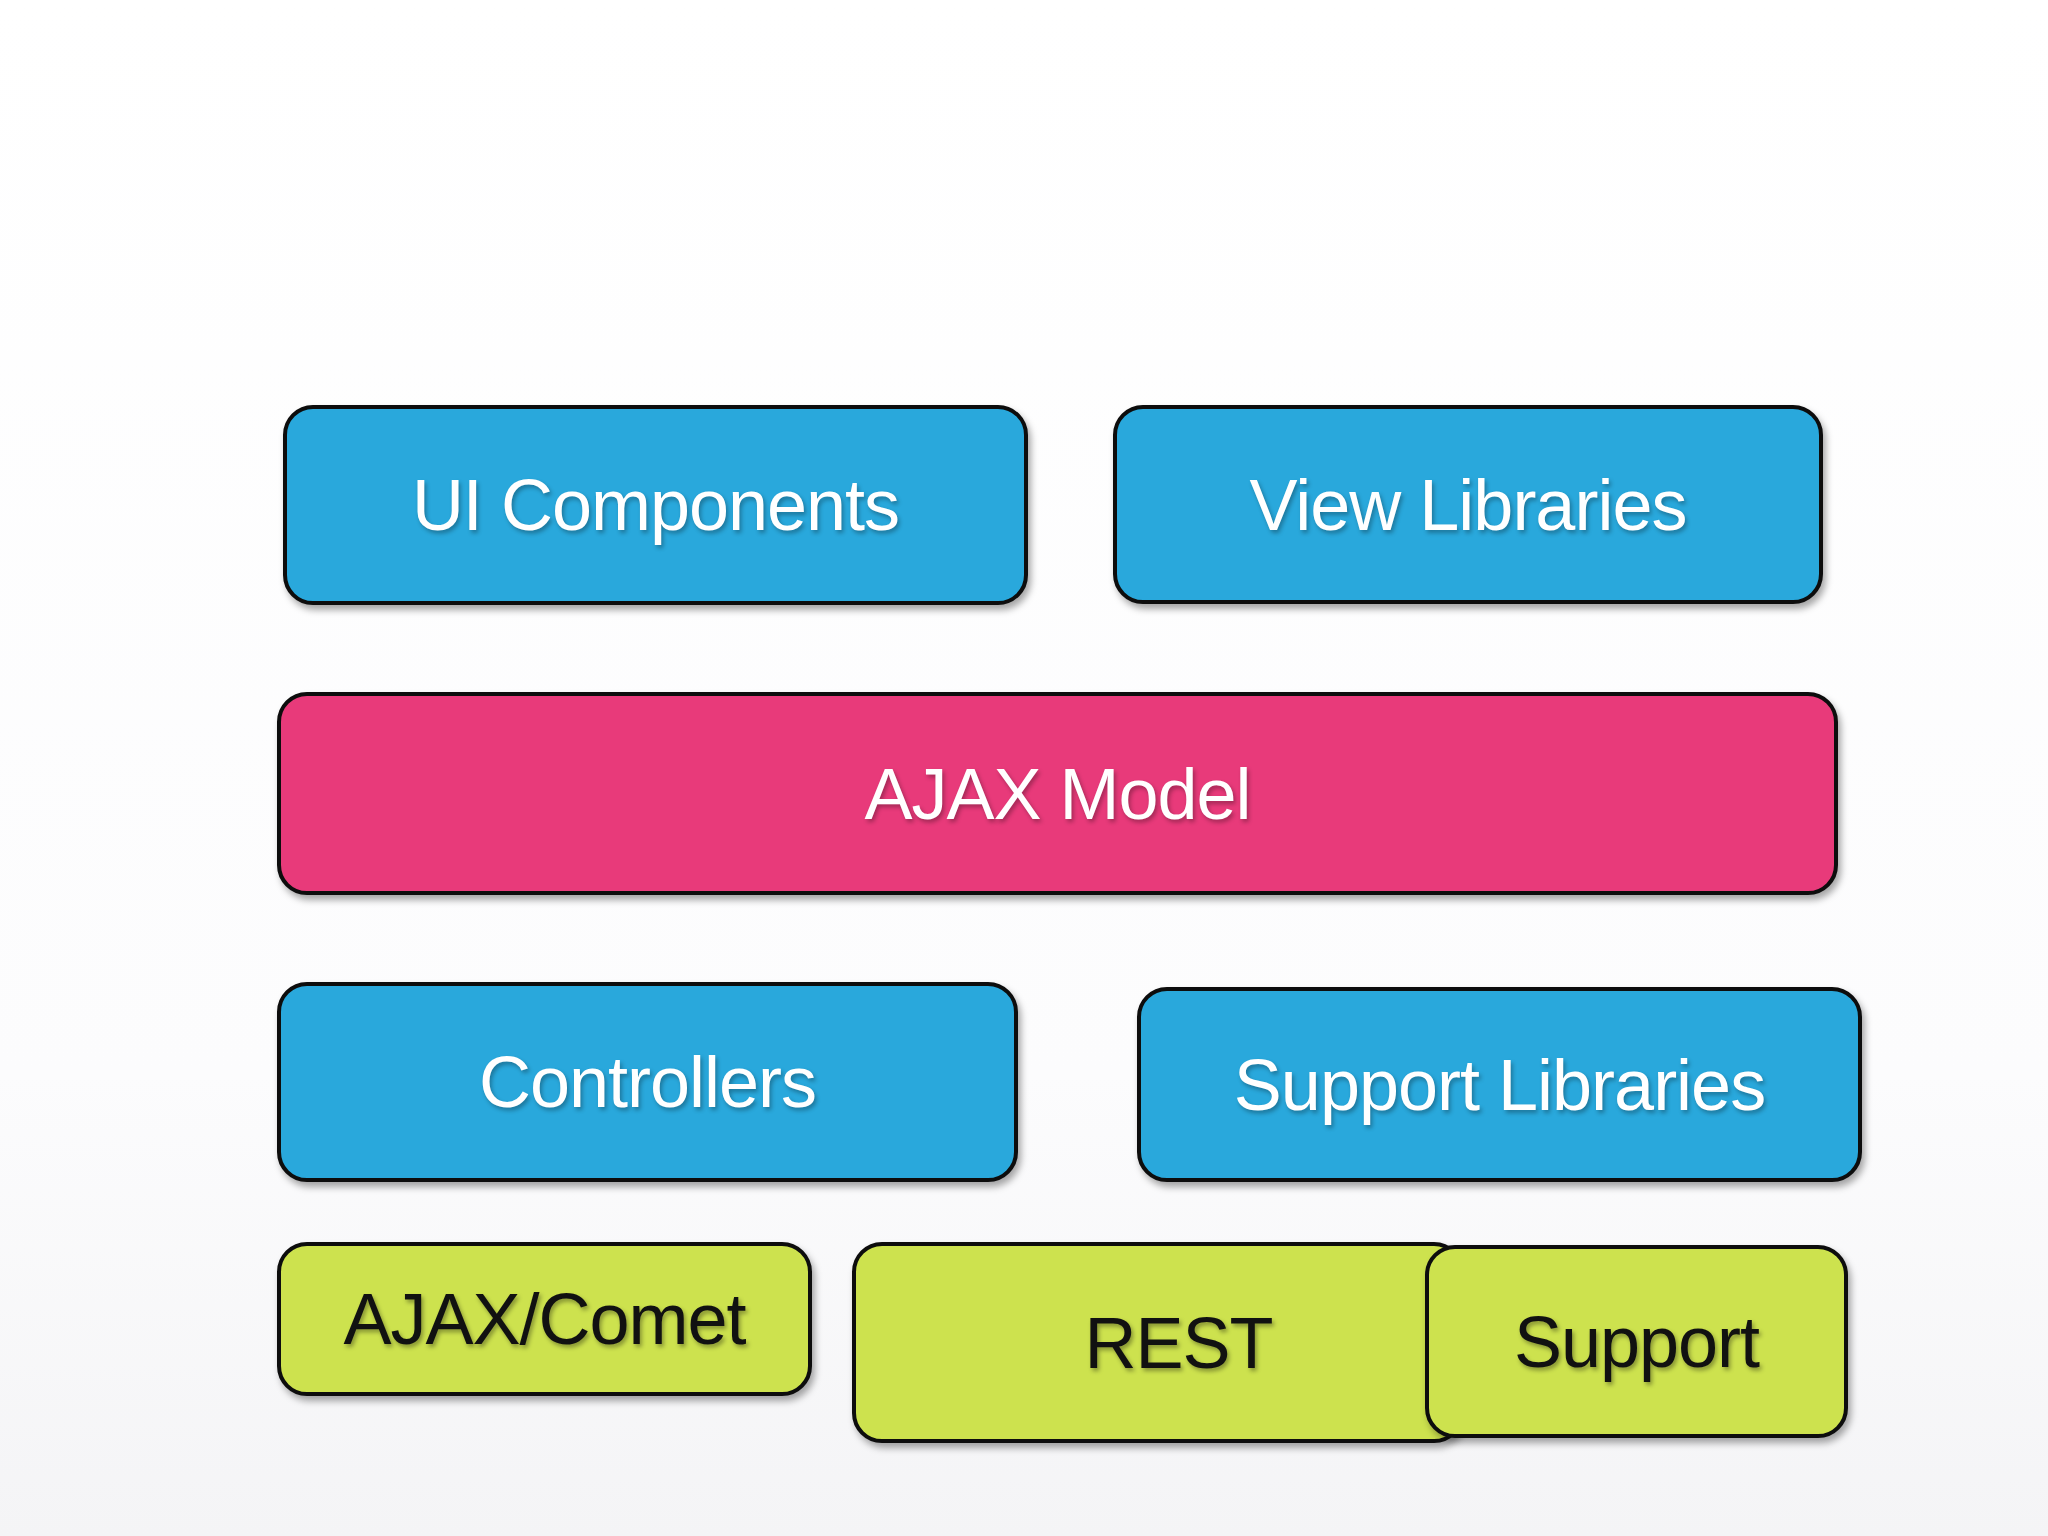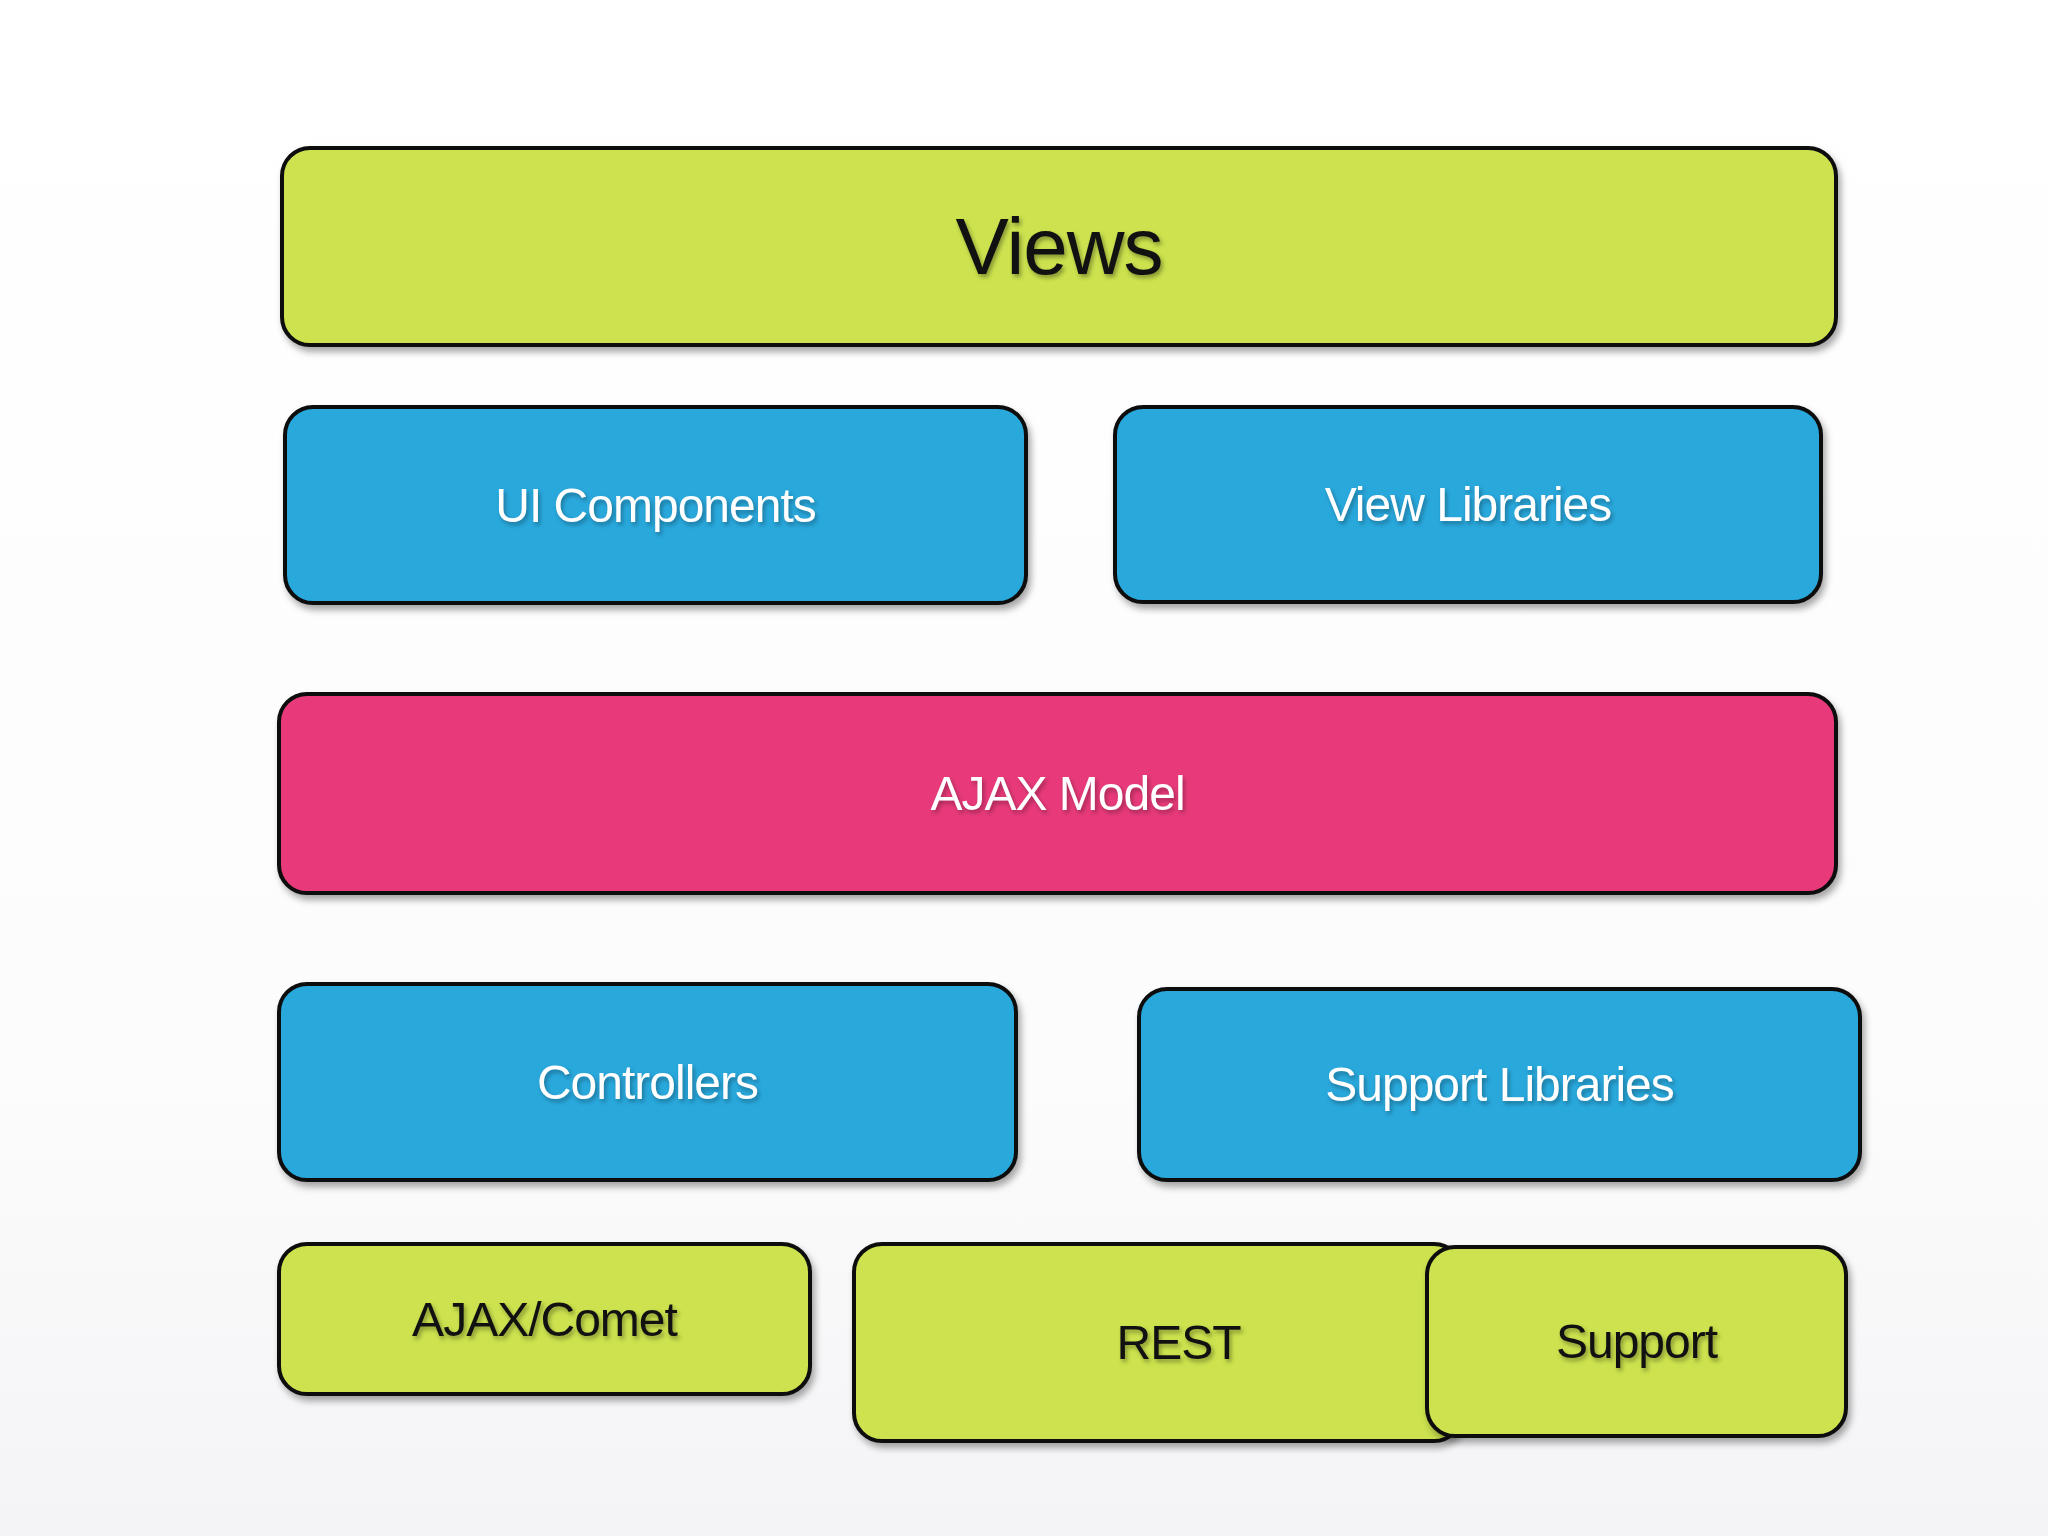--- a/index.html
+++ b/index.html
@@ -22,21 +22,21 @@
     border-radius: 30px;
     box-shadow: 3px 5px 7px rgba(0,0,0,0.35);
     display: flex;
     align-items: center;
     justify-content: center;
   }
   .box.green { background: var(--green, #cde24e); }
   .box.blue  { background: var(--blue,  #29a8dc); }
   .box.pink  { background: var(--pink,  #e83a7a); }
   .label {
-    font-size: 48px;
+    font-size: 72px;
     letter-spacing: -1px;
     white-space: nowrap;
   }
   .label.dark {
     color: var(--text_dark, #111);
     text-shadow: 2px 3px 4px rgba(0,0,0,0.35);
   }
   .label.light {
     color: var(--text_light, #fff);
     text-shadow: 2px 3px 4px rgba(0,0,0,0.30);
@@ -52,23 +52,20 @@
   #box-support-libs { left: 1113px; top: 987px;  width: 725px;  height: 195px; margin-left: 24px; }
   #box-ajax-comet   { left: 277px;  top: 1242px; width: 535px;  height: 154px; }
   #box-rest         { left: 852px;  top: 1242px; width: 612px;  height: 201px; padding-left: 41px; }
   #box-storage      { left: 1425px; top: 1245px; width: 423px;  height: 193px; }
 </style>
 </head>
 <body>
 
 <div class="stage">
 
-  <div class="box green" id="box-views">
-    <span class="label dark xl">Views</span>
-  </div>
 
   <div class="box blue" id="box-ui-components">
     <span class="label light">UI Components</span>
   </div>
 
   <div class="box blue" id="box-view-libs">
     <span class="label light">View Libraries</span>
   </div>
 
   <div class="box pink" id="box-json-model">

